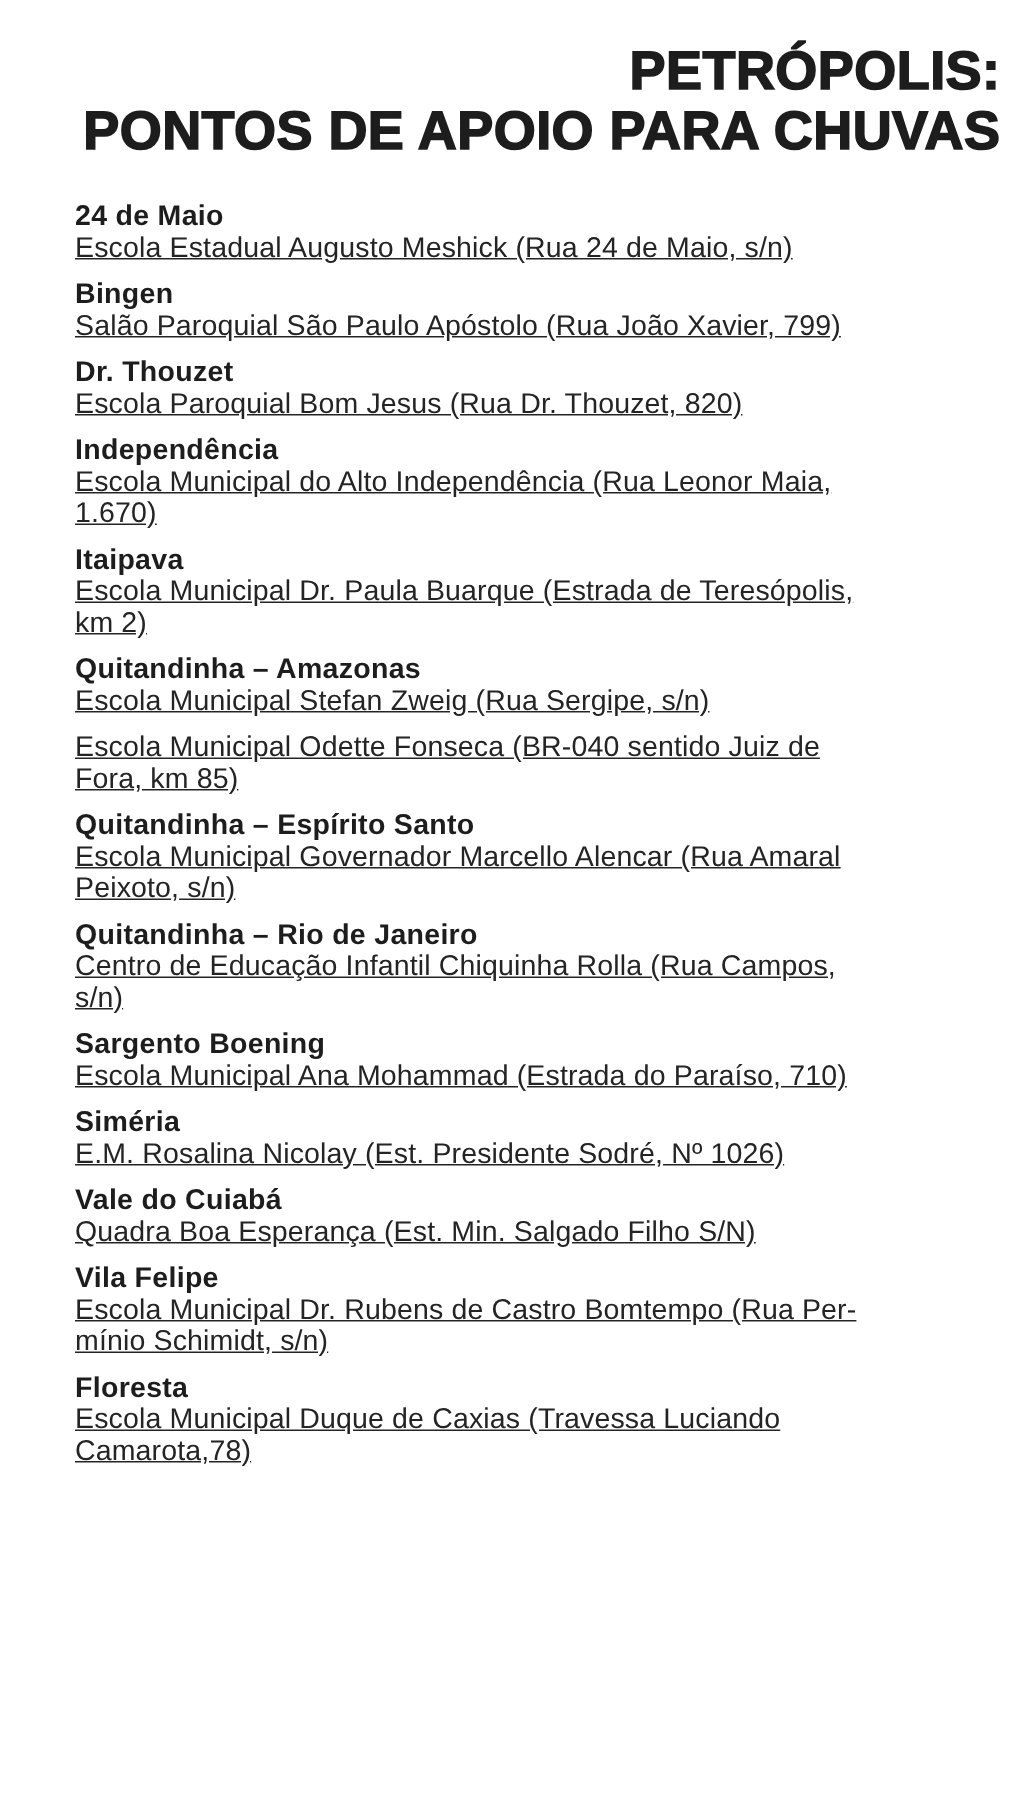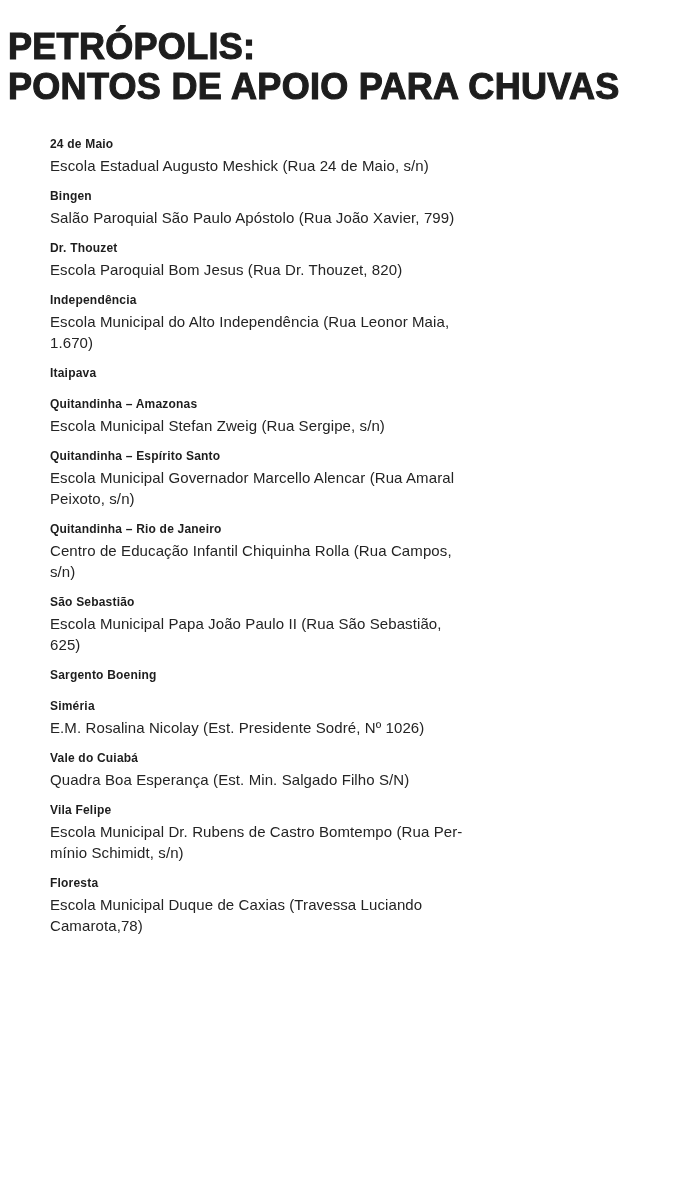--- a/index.html
+++ b/index.html
@@ -14,51 +14,52 @@
     font-family: "Liberation Sans", sans-serif;
     color: #1e1e1e;
   }
   .poster {
     width: 675px;
     height: 1200px;
     background: #ffffff;
   }
   .title {
     margin: 27px 8px 0 8px;
-    text-align: left;
+    text-align: right;
     font-size: 36px;
     line-height: 40px;
     font-weight: 700;
     letter-spacing: 0.3px;
     color: #1d1d1d;
     -webkit-text-stroke: 1.1px #1d1d1d;
   }
   .title .title-line {
     display: block;
     white-space: nowrap;
   }
   .entries {
     margin: 27px 24px 0 50px;
   }
   .entry {
     margin-bottom: 10px;
   }
   .entry-name {
-    font-size: 12px;
+    font-size: 19px;
     line-height: 21px;
     font-weight: 700;
     letter-spacing: 0.2px;
     color: #1d1d1d;
   }
   .entry-details {
-    font-size: 15px;
+    font-size: 19px;
     line-height: 21px;
     letter-spacing: 0.1px;
     color: #242424;
     white-space: pre-line;
+    text-decoration: underline;
   }
 </style>
 </head>
 <body>
 
 <main class="poster">
 
   <h1 class="title">
     <span class="title-line">PETRÓPOLIS:</span>
     <span class="title-line">PONTOS DE APOIO PARA CHUVAS</span>
@@ -82,50 +83,50 @@
   </div>
 
   <div class="entry">
     <div class="entry-name">Independência</div>
     <div class="entry-details">Escola Municipal do Alto Independência (Rua Leonor Maia,
 1.670)</div>
   </div>
 
   <div class="entry">
     <div class="entry-name">Itaipava</div>
+    <div class="entry-details">Escola Municipal Dr. Paula Buarque (Estrada de Teresópolis,
+km 2)</div>
   </div>
 
   <div class="entry">
     <div class="entry-name">Quitandinha – Amazonas</div>
     <div class="entry-details">Escola Municipal Stefan Zweig (Rua Sergipe, s/n)</div>
   </div>
 
   <div class="entry">
+    <div class="entry-details">Escola Municipal Odette Fonseca (BR-040 sentido Juiz de
+Fora, km 85)</div>
   </div>
 
   <div class="entry">
     <div class="entry-name">Quitandinha – Espírito Santo</div>
     <div class="entry-details">Escola Municipal Governador Marcello Alencar (Rua Amaral
 Peixoto, s/n)</div>
   </div>
 
   <div class="entry">
     <div class="entry-name">Quitandinha – Rio de Janeiro</div>
     <div class="entry-details">Centro de Educação Infantil Chiquinha Rolla (Rua Campos,
 s/n)</div>
   </div>
 
-  <div class="entry">
-    <div class="entry-name">São Sebastião</div>
-    <div class="entry-details">Escola Municipal Papa João Paulo II (Rua São Sebastião,
-625)</div>
-  </div>
 
   <div class="entry">
     <div class="entry-name">Sargento Boening</div>
+    <div class="entry-details">Escola Municipal Ana Mohammad (Estrada do Paraíso, 710)</div>
   </div>
 
   <div class="entry">
     <div class="entry-name">Siméria</div>
     <div class="entry-details">E.M. Rosalina Nicolay (Est. Presidente Sodré, Nº 1026)</div>
   </div>
 
   <div class="entry">
     <div class="entry-name">Vale do Cuiabá</div>
     <div class="entry-details">Quadra Boa Esperança (Est. Min. Salgado Filho S/N)</div>

